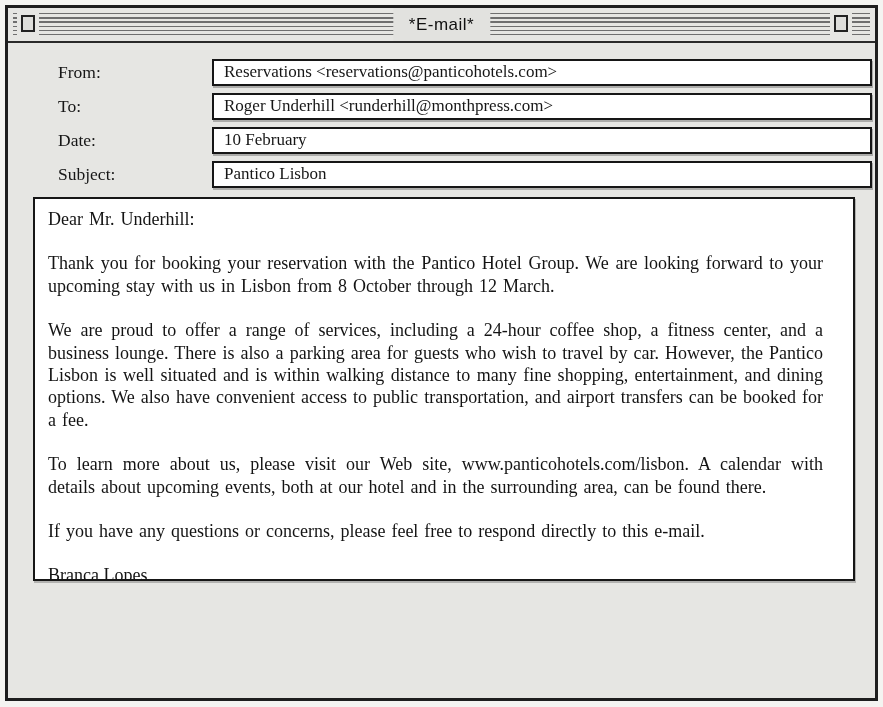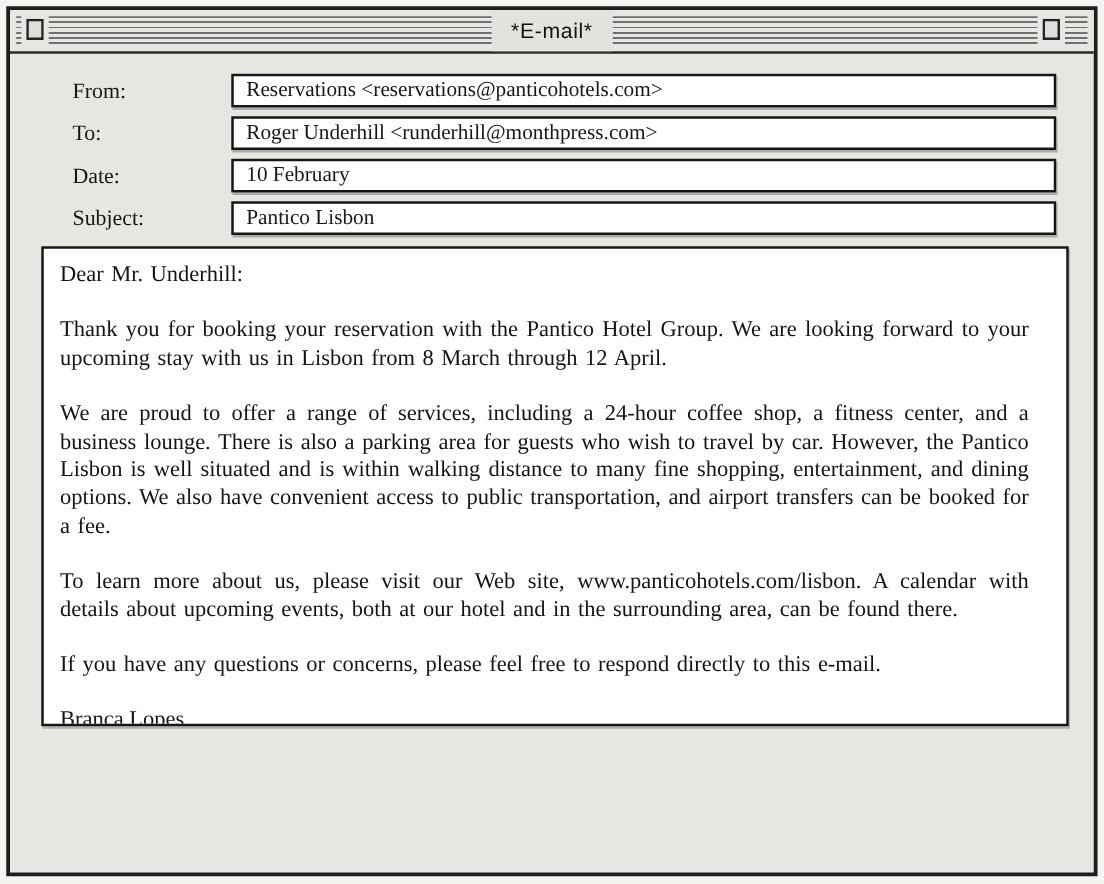--- a/index.html
+++ b/index.html
@@ -66,20 +66,21 @@
   }
   .tb-box.left  { left: 13px; }
   .tb-box.right { right: 27px; }
   
   .header-area { padding-top: 16px; }
   .field-row {
     display: flex;
     align-items: center;
     margin: 0 0 7px 50px;
     height: 27px;
+    gap: 27px;
   }
   .field-label {
     width: 127px;
     font-size: 17.5px;
     color: #161616;
   }
   .field-input {
     box-sizing: border-box;
     width: 660px; height: 27px;
     background: #ffffff;
@@ -150,21 +151,21 @@
 
       <div class="field-row">
         <span class="field-label">Subject:</span>
         <input class="field-input" type="text" value="Pantico Lisbon" style="">
       </div>
 
     </div>
 
     <div class="body-box">
       <p class="no-justify">Dear Mr. Underhill:</p>
-      <p>Thank you for booking your reservation with the Pantico Hotel Group. We are looking forward to your upcoming stay with us in Lisbon from 8 March through 12 April.</p>
+      <p>Thank you for booking your reservation with the Pantico Hotel Group. We are looking forward to your upcoming stay with us in Lisbon from 8 October through 12 March.</p>
       <p>We are proud to offer a range of services, including a 24-hour coffee shop, a fitness center, and a business lounge. There is also a parking area for guests who wish to travel by car. However, the Pantico Lisbon is well situated and is within walking distance to many fine shopping, entertainment, and dining options. We also have convenient access to public transportation, and airport transfers can be booked for a fee.</p>
       <p>To learn more about us, please visit our Web site, www.panticohotels.com/lisbon. A calendar with details about upcoming events, both at our hotel and in the surrounding area, can be found there.</p>
       <p class="no-justify">If you have any questions or concerns, please feel free to respond directly to this e-mail.</p>
       <div class="sig-line">Branca Lopes</div>
       <div class="sig-line">Pantico Lisbon Hotel</div>
     </div>
 
   </div>
 </div>
 

